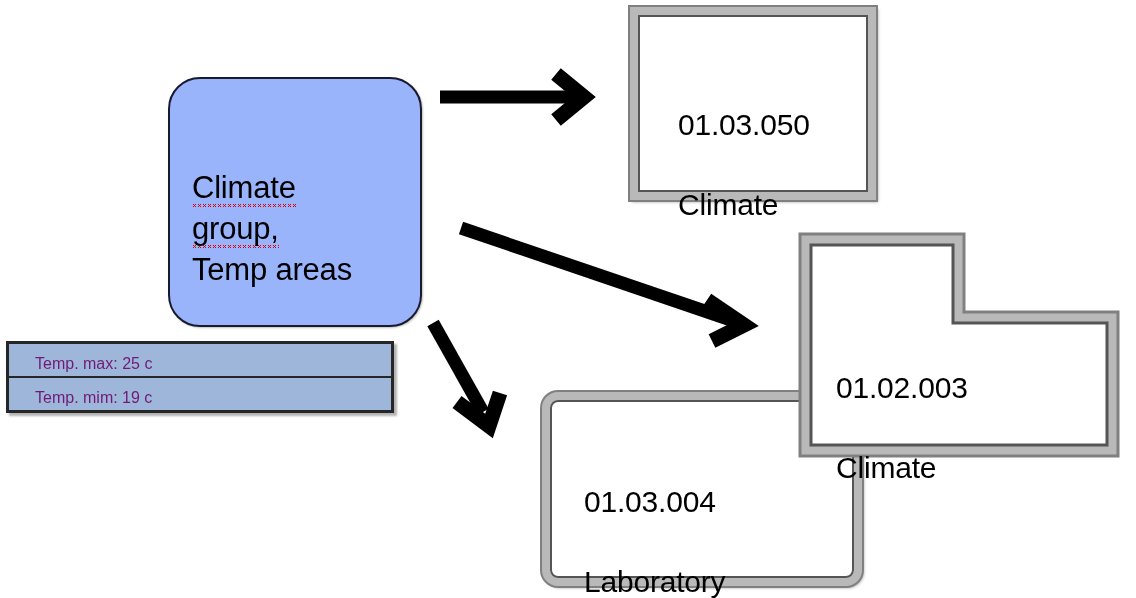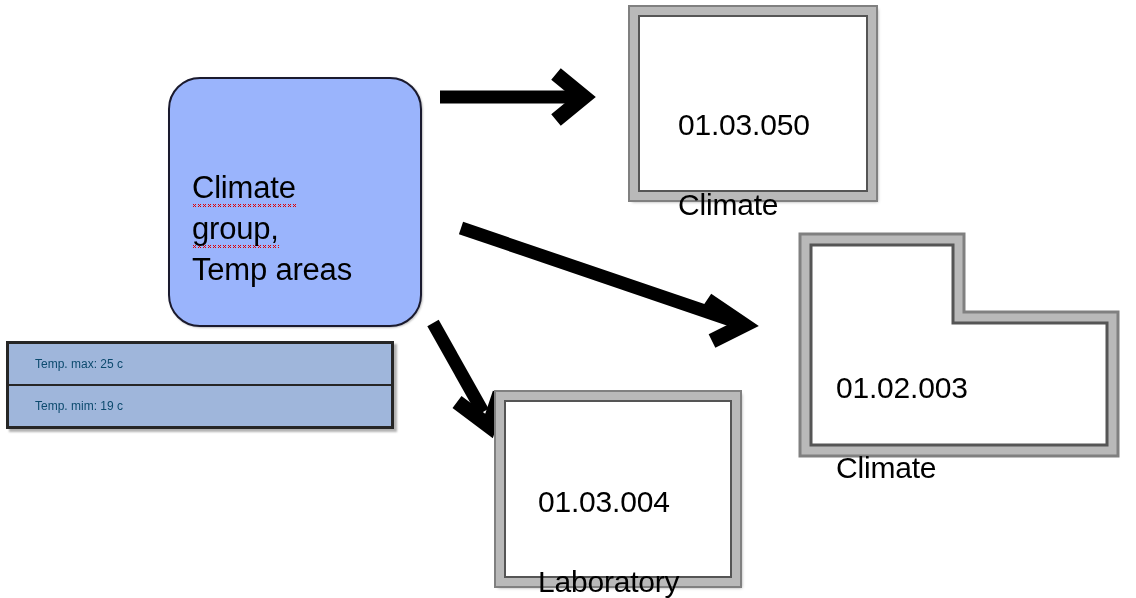--- a/index.html
+++ b/index.html
@@ -59,23 +59,23 @@
     top: 341px;
     width: 388px;
     border-collapse: collapse;
     border: 3px solid #262626;
     box-shadow: 3px 3px 2px rgba(0,0,0,0.30);
     background: #9FB6DB;
   }
   .temp-table td {
     background: #9FB6DB;
     border: 2px solid #262626;
-    font-size: 12px;
-    color: #0c4a6e;
-    padding: 8px 4px 8px 26px;
+    font-size: 16px;
+    color: #701a75;
+    padding: 8px 4px 0 26px;
     height: 24px;
     line-height: 18px;
   }
 
   
   .room {
     position: absolute;
     box-sizing: border-box;
     background: #ffffff;
     border: 8px solid #B9B9B9;
@@ -88,21 +88,21 @@
     font-size: 30px;
     line-height: 40px;
     color: #000000;
     white-space: pre-line;
     letter-spacing: -0.2px;
   }
 
   #room-office { left: 630px; top: 7px;  width: 246px; height: 193px; }
   #room-office .room-label { left: 40px; top: 50px; }
 
-  #room-lab    { left: 496px; top: 392px; width: 244px; height: 194px; }
+  #room-lab    { left: 542px; top: 392px; width: 320px; height: 194px; border-radius: 16px; }
   #room-lab .room-label { left: 34px; top: 42px; }
 
   
   #room-meeting {
     position: absolute;
     left: 798px;
     top: 232px;
     width: 262px;
     height: 226px;
   }

